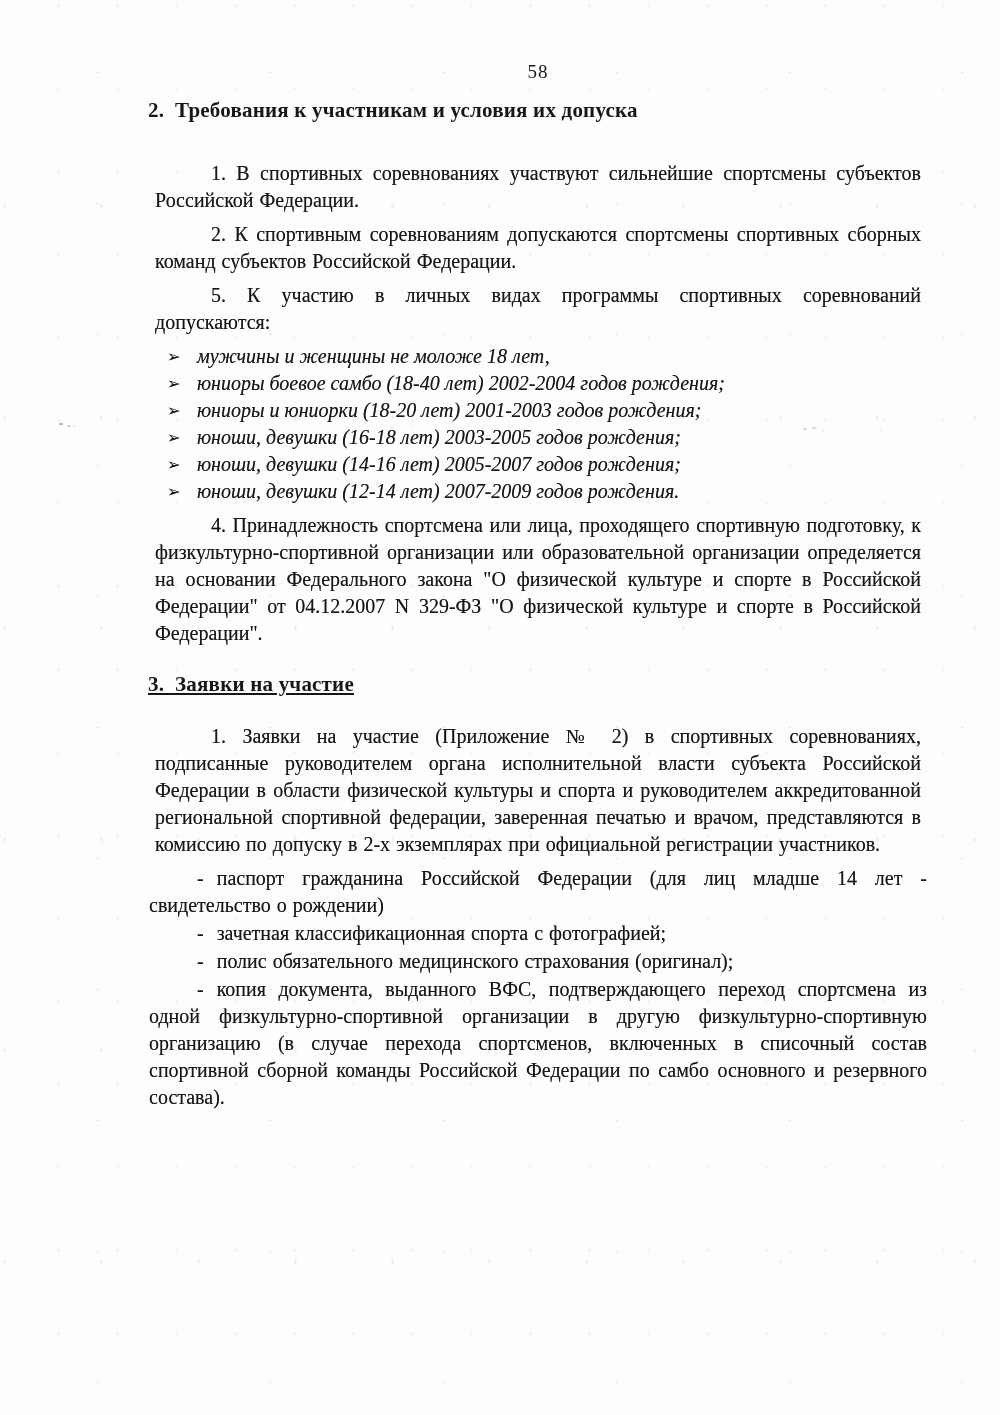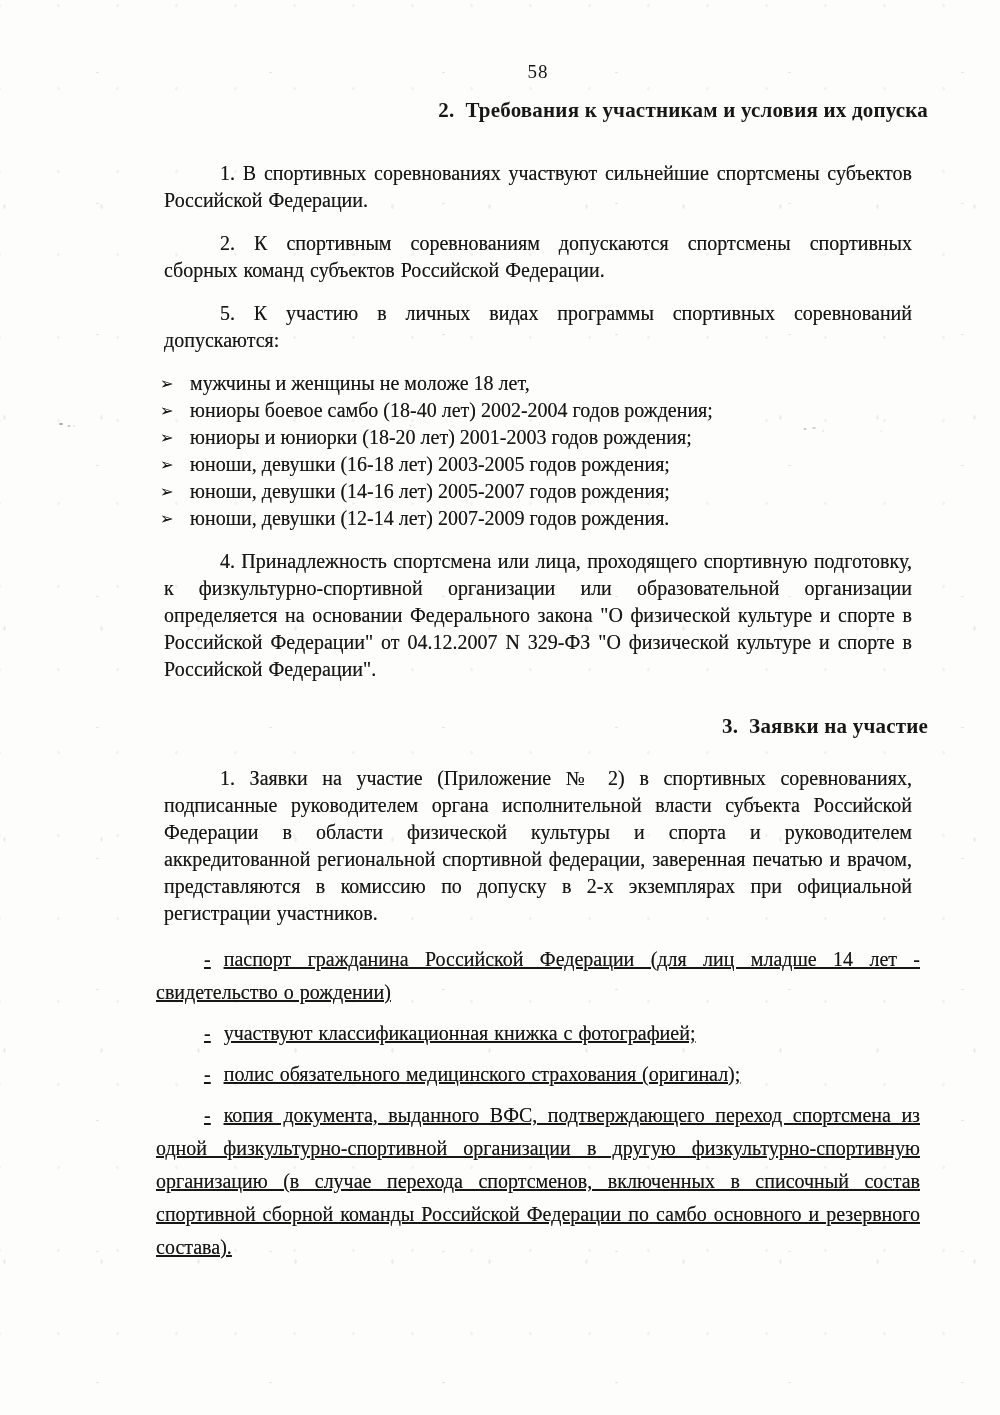--- a/index.html
+++ b/index.html
@@ -40,72 +40,73 @@
     width: 780px;
   }
   .page-number {
     text-align: center;
     font-size: 19px;
     line-height: 27px;
     letter-spacing: 1px;
   }
   h1.sec-heading {
     margin: 12px 0 0 0;
-    text-align: right;
+    text-align: left;
     font-size: 21px;
     font-weight: 700;
     line-height: 27px;
     letter-spacing: 0.2px;
   }
   h1.sec-heading.second {
-    margin-top: 30px;
+    margin-top: 24px;
+    text-decoration: underline;
   }
   .para {
-    margin: 16px;
+    margin: 7px;
     font-size: 20px;
     line-height: 27px;
     text-align: justify;
     text-indent: 56px;
     word-spacing: 1px;
     text-shadow: 0 0 0.5px rgba(10,10,10,0.55);
   }
   .para.first-of-section {
     margin-top: 36px;
   }
   .para.after-heading {
     margin-top: 25px;
   }
   .age-list {
     margin: 0;
     padding: 0;
     list-style: none;
   }
   .age-item {
-    margin: 0 0 0 12px;
+    margin: 0 0 0 19px;
     font-size: 20px;
     line-height: 27px;
     text-shadow: 0 0 0.5px rgba(10,10,10,0.55);
     white-space: nowrap;
+    font-style: italic;
   }
   .bullet {
     display: inline-block;
     width: 30px;
     font-family: "DejaVu Sans", sans-serif;
     font-size: 16px;
     vertical-align: 1px;
   }
   .doc {
-    margin: 8px;
+    margin: 1px;
     font-size: 20px;
-    line-height: 33px;
+    line-height: 27px;
     text-align: justify;
     text-indent: 48px;
     word-spacing: 1px;
     text-shadow: 0 0 0.5px rgba(10,10,10,0.55);
-    text-decoration: underline;
   }
   .dash {
     margin-right: 13px;
   }
   
   .artifact {
     position: absolute;
     pointer-events: none;
   }
   .smudge-left {
@@ -171,21 +172,21 @@
     </ul>
 
     <p class="para">4. Принадлежность спортсмена или лица, проходящего спортивную подготовку, к физкультурно-спортивной организации или образовательной организации определяется на основании Федерального закона "О физической культуре и спорте в Российской Федерации" от 04.12.2007 N 329-ФЗ "О физической культуре и спорте в Российской Федерации".</p>
 
     <h1 class="sec-heading second">3.&nbsp; Заявки на участие</h1>
 
     <p class="para after-heading">1. Заявки на участие (Приложение № 2) в спортивных соревнованиях, подписанные руководителем органа исполнительной власти субъекта Российской Федерации в области физической культуры и спорта и руководителем аккредитованной региональной спортивной федерации, заверенная печатью и врачом, представляются в комиссию по допуску в 2-х экземплярах при официальной регистрации участников.</p>
 
     <div>
       <p class="doc"><span class="dash">-</span><span>паспорт гражданина Российской Федерации (для лиц младше 14 лет - свидетельство о рождении)</span></p>
-      <p class="doc"><span class="dash">-</span><span>участвуют классификационная книжка с фотографией;</span></p>
+      <p class="doc"><span class="dash">-</span><span>зачетная классификационная спорта с фотографией;</span></p>
       <p class="doc"><span class="dash">-</span><span>полис обязательного медицинского страхования (оригинал);</span></p>
       <p class="doc"><span class="dash">-</span><span>копия документа, выданного ВФС, подтверждающего переход спортсмена из одной физкультурно-спортивной организации в другую физкультурно-спортивную организацию (в случае перехода спортсменов, включенных в списочный состав спортивной сборной команды Российской Федерации по самбо основного и резервного состава).</span></p>
     </div>
 
   </div>
 
   <div class="artifact smudge-left"></div>
   <div class="artifact speck-right"></div>
   <div class="artifact speck-mid"></div>
   <div class="artifact speck-far-right"></div>

